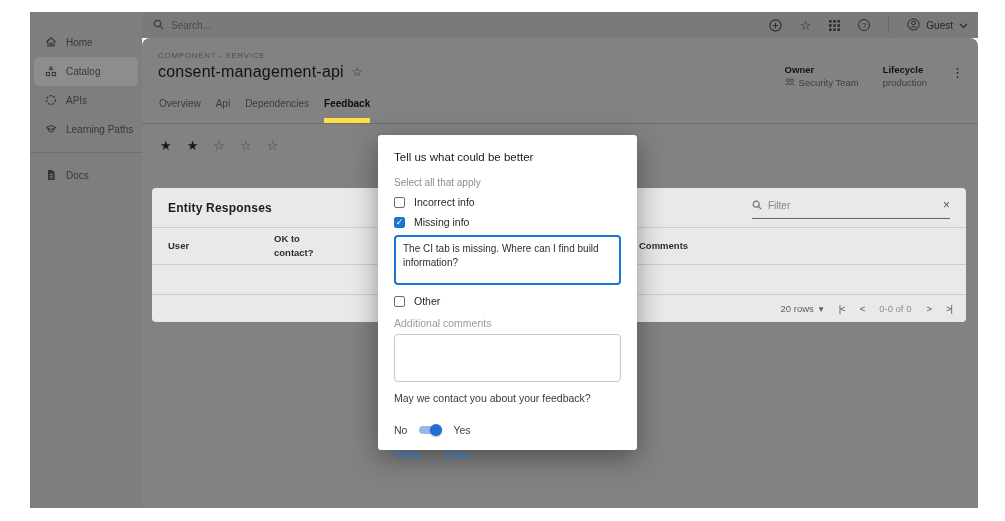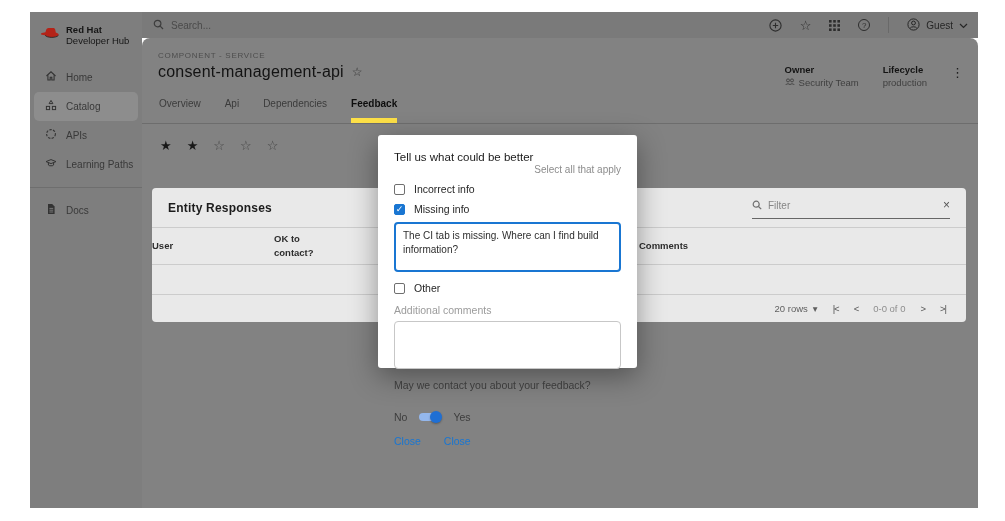--- a/index.html
+++ b/index.html
@@ -42,21 +42,21 @@
   .breadcrumb { padding:13px 0 0 16px; font-size:8px; letter-spacing:.7px; color:#4d4d4d; }
   .title-row { display:flex; align-items:center; gap:8px; padding:3px 12px 0 16px; }
   .page-title { font-size:16px; font-weight:500; color:#131313; letter-spacing:.2px; }
   .title-star { font-size:12px; color:#333333; cursor:pointer; }
   .header-right { position:absolute; right:14px; top:26px; display:flex; gap:24px; align-items:flex-start; }
   .meta-label { font-size:9.5px; font-weight:700; color:#141414; }
   .meta-value { margin-top:2px; font-size:9.5px; color:#3f3f3f; display:flex; align-items:center; gap:4px; }
   .kebab { font-size:13px; color:#1f1f1f; line-height:1; cursor:pointer; padding-top:2px; }
 
   
-  .tabs { display:flex; gap:24px; padding:17px 0 0 17px; font-size:10px; color:#3b3b3b; }
+  .tabs { display:flex; gap:15px; padding:17px 0 0 17px; font-size:10px; color:#3b3b3b; }
   .tab { padding-bottom:9px; cursor:pointer; }
   .tab.active { color:#0d0d0d; font-weight:700; border-bottom:5px solid #fde047; }
   .tab-rule { height:1px; background:#6d6d6d; }
 
   
   .stars { display:flex; gap:15px; padding:14px 0 0 18px; font-size:13px; }
   .star-filled { color:#181818; cursor:pointer; }
   .star-outline { color:#454545; cursor:pointer; }
 
   
@@ -66,35 +66,35 @@
     padding:0 16px; border-bottom:1px solid #cccccc; }
   .card-title { font-size:12px; font-weight:700; color:#1c1c1c; letter-spacing:.2px; }
   .filter { display:flex; align-items:center; gap:6px; width:198px;
     border-bottom:1px solid #666666; padding-bottom:4px; color:#6f6f6f; }
   .filter-input { border:none; outline:none; background:transparent; flex:1; font-size:10px;
     font-family:inherit; color:#444444; }
   .filter-input::placeholder { color:#858585; opacity:1; }
   .filter-clear { font-size:12px; color:#555555; cursor:pointer; line-height:1; }
   .thead { height:37px; display:flex; align-items:center; border-bottom:1px solid #cccccc;
     font-size:9.5px; font-weight:700; color:#2d2d2d; line-height:1.45; }
-  .col-user { width:122px; }
+  .col-user { width:122px; padding-left:16px; }
   .col-ok { width:60px; }
   .col-spacer { width:305px; }
   .row-empty { height:30px; border-bottom:1px solid #cccccc; }
   .tfoot { height:26px; display:flex; align-items:center; justify-content:flex-end; gap:15px;
-    padding-right:20px; font-size:9.5px; color:#5f5f5f; }
+    padding-right:14px; font-size:9.5px; color:#5f5f5f; }
   .rows-select { display:flex; align-items:center; gap:5px; cursor:pointer; }
   .pg-icon { font-size:9.5px; color:#555555; cursor:pointer; letter-spacing:-1px; }
   .pg-range { color:#8e8e8e; }
 
   
-  .modal { position:absolute; left:378px; top:135px; width:259px; height:233px; background:#ffffff;
+  .modal { position:absolute; left:378px; top:135px; width:259px; height:315px; background:#ffffff;
     border-radius:3px; box-shadow:0 8px 28px rgba(0,0,0,.38); z-index:5; padding:16px 16px 0 16px; }
   .m-title { font-size:11.5px; font-weight:500; color:#1b1b1b; }
-  .m-sub { margin-top:1px; font-size:10px; color:#8c8c8c;text-align:right; }
+  .m-sub { margin-top:14px; font-size:10px; color:#8c8c8c; }
   .cb-row { display:flex; align-items:center; gap:9px; margin-top:8px; font-size:10.5px; color:#262626; }
   .cb { width:11px; height:11px; border:1.5px solid #6f6f6f; border-radius:2px; cursor:pointer;
     display:flex; align-items:center; justify-content:center; font-size:9px; color:transparent; flex:0 0 auto; }
   .cb[data-checked="true"] { background:#1976d2; border-color:#1976d2; color:#ffffff; }
   .m-textarea { display:block; margin-top:7px; width:227px; height:50px; resize:none; outline:none;
     font-family:inherit; font-size:10px; line-height:1.4; color:#2e2e2e; padding:5px 7px;
     border:2px solid #1976d2; border-radius:4px; }
   .m-textarea2 { display:block; margin-top:5px; width:227px; height:48px; resize:none; outline:none;
     font-family:inherit; font-size:10px; color:#2e2e2e; padding:5px 7px;
     border:1px solid #c7c7c7; border-radius:4px; }
@@ -109,32 +109,20 @@
   .switch[data-state="on"] .switch-thumb { right:0; }
   .m-actions { display:flex; gap:23px; margin-top:12px; }
   .m-btn { font-size:10.5px; font-weight:500; color:#1976d2; cursor:pointer; }
 </style>
 </head>
 <body>
 
 <div class="app">
 
   <div class="sidebar">
-    <div class="logo">
-      <span>
-        <svg width="20" height="13" viewBox="0 0 20 13">
-          <path d="M13.4 1c.9 0 1.6.6 1.8 1.5l.6 3c1.7.5 2.9 1.2 2.9 2.1 0 1.5-3.1 2.8-6.9 2.8-3.3 0-6-.9-6.8-2.1l-3.2-.5C1.3 7.7 1 7.3 1 6.9c0-.5.4-.9.9-1l3.5-.6.7-2.3C6.4 1.8 7.4 1 8.6 1h4.8z" fill="#b42318"></path>
-          <path d="M5.1 8.3c.8 1.2 3.5 2.1 6.7 2.1 3 0 5.6-.8 6.6-1.9" fill="none" stroke="#222222" stroke-width=".8"></path>
-        </svg>
-      </span>
-      <span class="logo-text">
-        <div class="logo-line1">Red Hat</div>
-        <div>Developer Hub</div>
-      </span>
-    </div>
     <div class="nav">
       <div class="nav-item">
         <span>
           <svg width="12" height="12" viewBox="0 0 12 12">
               <path d="M1.5 6 6 1.8 10.5 6" fill="none" stroke="currentColor" stroke-width="1.1"></path>
               <path d="M2.9 5.2V10h2.3V7.2h1.6V10h2.3V5.2" fill="none" stroke="currentColor" stroke-width="1.1"></path>
             </svg>
         </span>
         <span>Home</span>
       </div>

